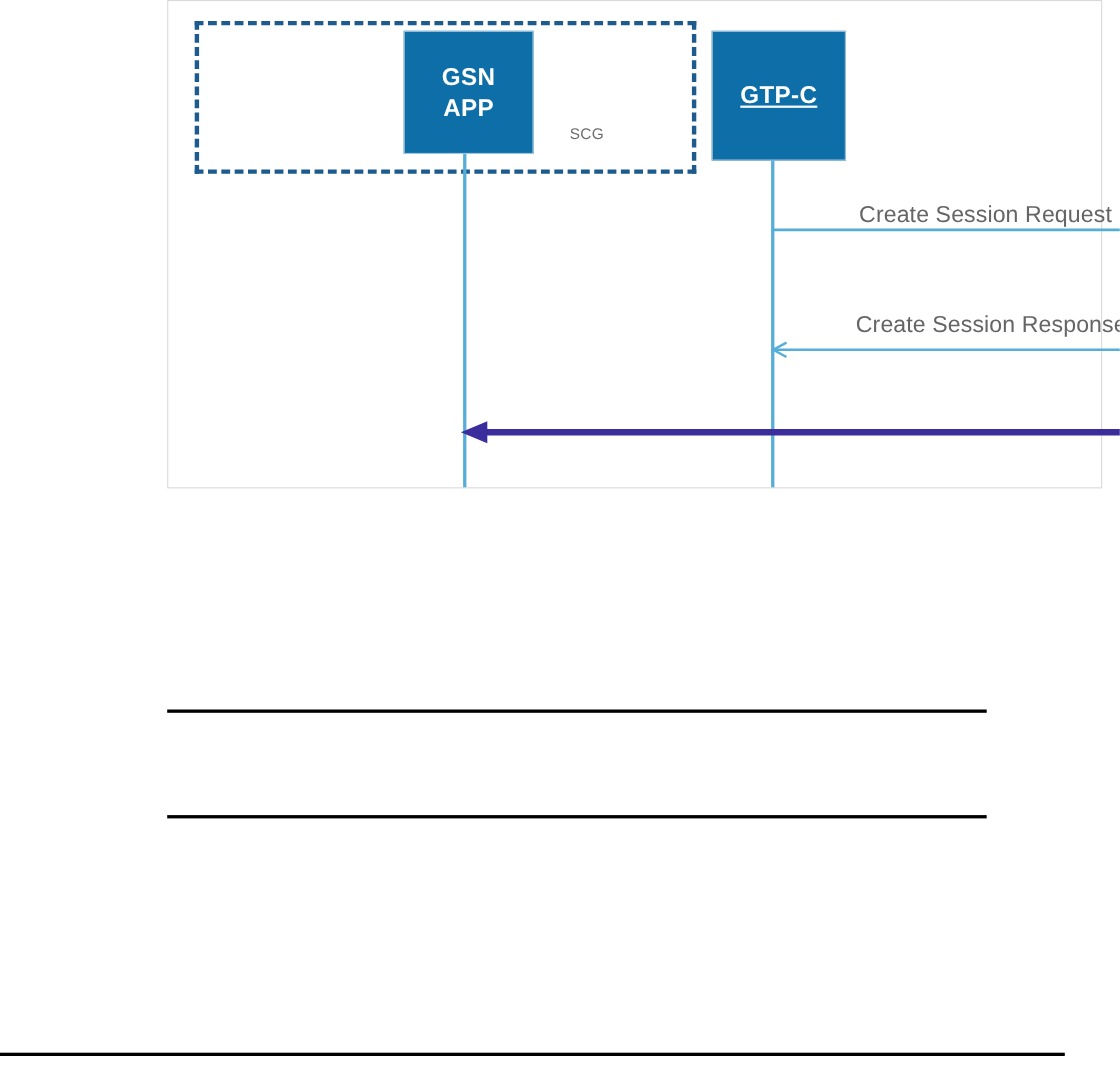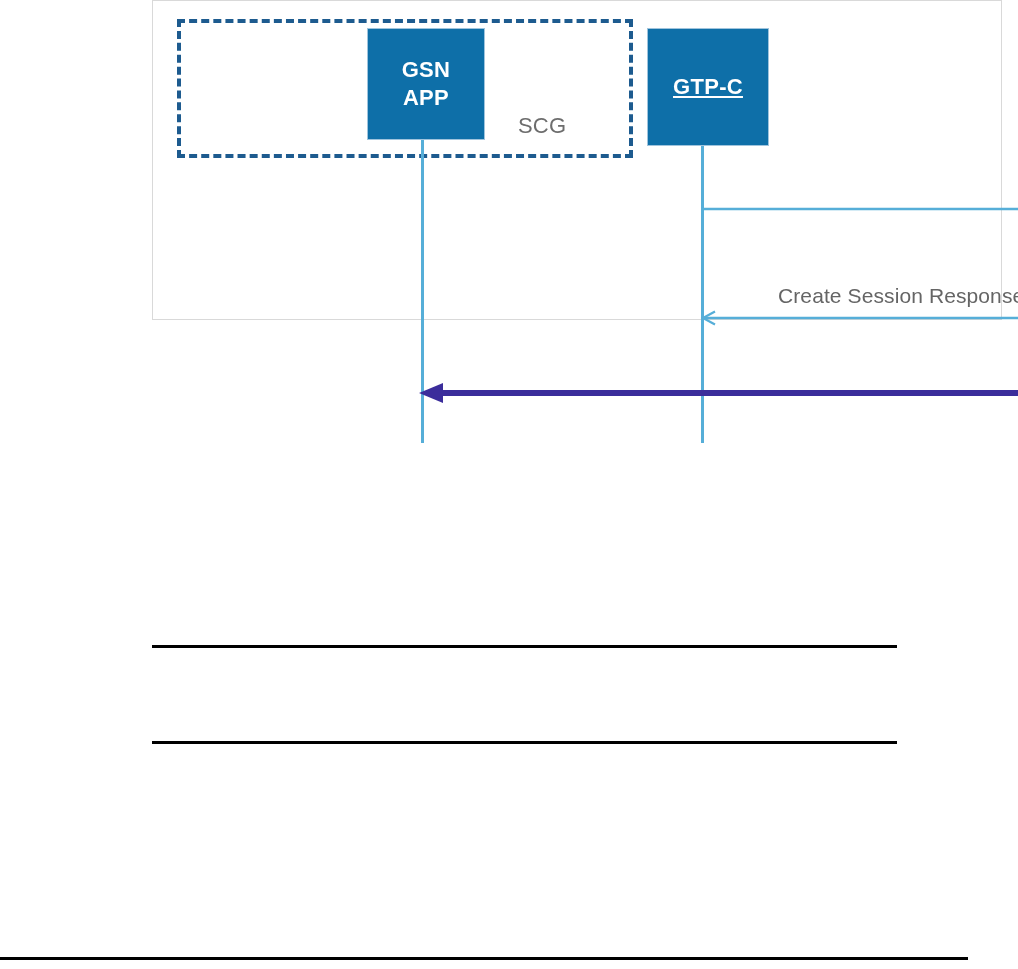--- a/index.html
+++ b/index.html
@@ -15,41 +15,41 @@
     font-family: "Liberation Sans", sans-serif;
     overflow: hidden;
   }
 
   
   #diagram-frame {
     position: absolute;
     left: 152px;
     top: 0px;
     width: 850px;
-    height: 320px;
+    height: 444px;
     border: 1px solid #d9d9d9;
     box-sizing: border-box;
     background: #ffffff;
   }
 
   
   #scg-group {
     position: absolute;
     left: 24px;      
     top: 18px;
     width: 456px;    
     height: 139px;   
     border: 4px dashed #1d5b8f;
     box-sizing: border-box;
   }
   #scg-label {
     position: absolute;
     left: 365px;   
     top: 112px;
-    font-size: 22px;
+    font-size: 14px;
     color: #6d6d6d;
     letter-spacing: 0.2px;
     white-space: nowrap;
   }
 
   
   .node-box {
     position: absolute;
     background: #0e6fa8;
     border: 1px solid #9fc4dd;
@@ -139,20 +139,21 @@
 
   <div id="node-gtp-c" class="node-box">
     <span class="node-line">GTP-C</span>
   </div>
 
   <div id="scg-label">SCG</div>
 
   <div id="lifeline-gsn-app" class="lifeline"></div>
   <div id="lifeline-gtp-c" class="lifeline"></div>
 
+  <div id="msg-request-label" class="msg-label">Create Session Request</div>
   <div id="msg-request-arrow" class="msg-arrow">
     <svg width="400" height="14" viewBox="0 0 400 14">
       <line x1="0" y1="7" x2="396" y2="7" stroke="#56aed8" stroke-width="2.4"></line>
       <polyline points="386,0.5 398,7 386,13.5" fill="none" stroke="#56aed8" stroke-width="2.2"></polyline>
     </svg>
   </div>
 
   <div id="msg-response-label" class="msg-label">Create Session Response</div>
   <div id="msg-response-arrow" class="msg-arrow">
     <svg width="400" height="14" viewBox="0 0 400 14">

